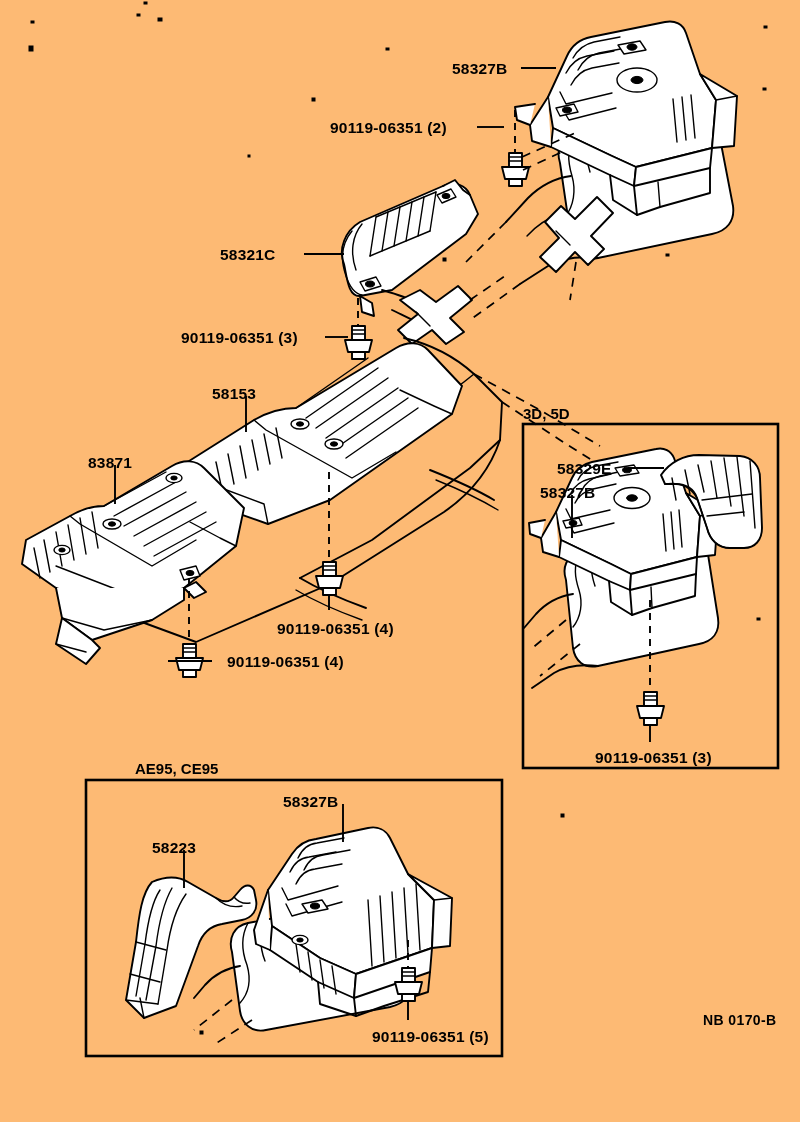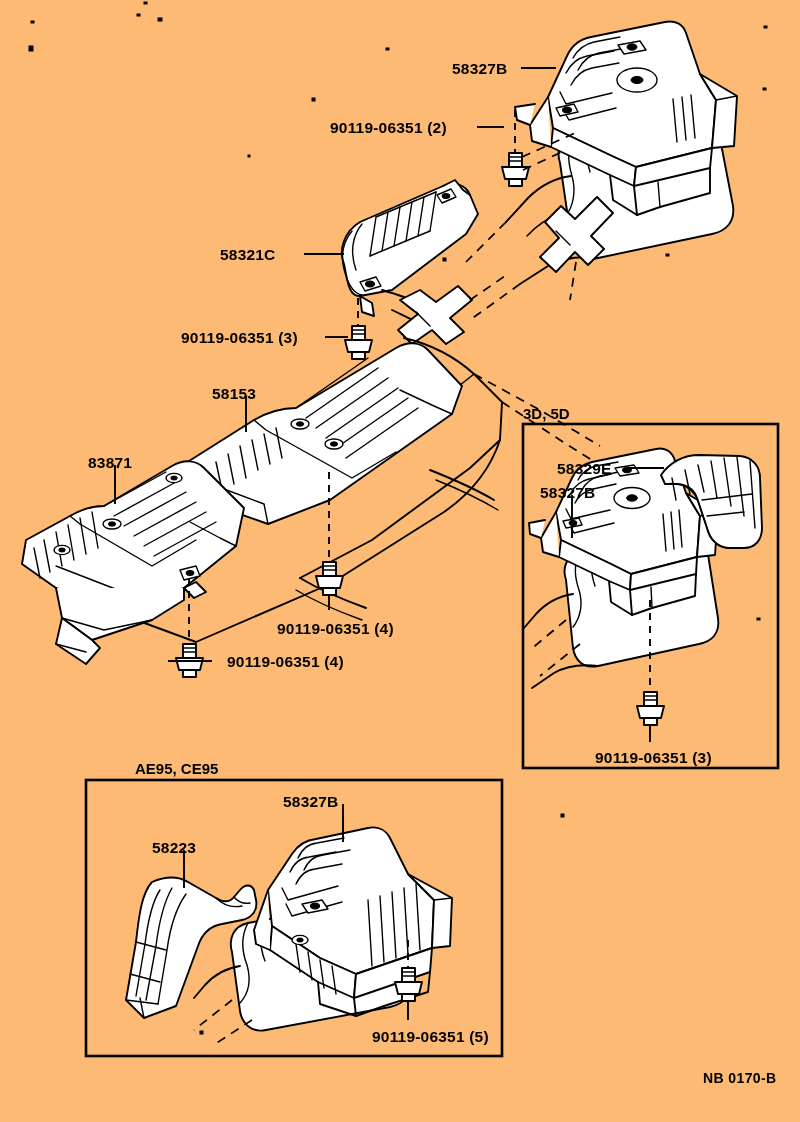--- a/index.html
+++ b/index.html
@@ -490,15 +490,15 @@
   <div class="lbl" style="left:595px; top:750px;">90119-06351 (3)</div>
 
   <div class="grp-title" style="left:88px; top:761px;margin-left:47px;">AE95, CE95</div>
 
   <div class="lbl" style="left:283px; top:794px;">58327B</div>
 
   <div class="lbl" style="left:152px; top:840px;">58223</div>
 
   <div class="lbl" style="left:372px; top:1029px;">90119-06351 (5)</div>
 
-  <div class="sheet-code" style="left:703px; top:1070px;">NB 0170-B</div>
+  <div class="sheet-code" style="left:703px; top:1012px;">NB 0170-B</div>
 
 </div>
 
 </body></html>

